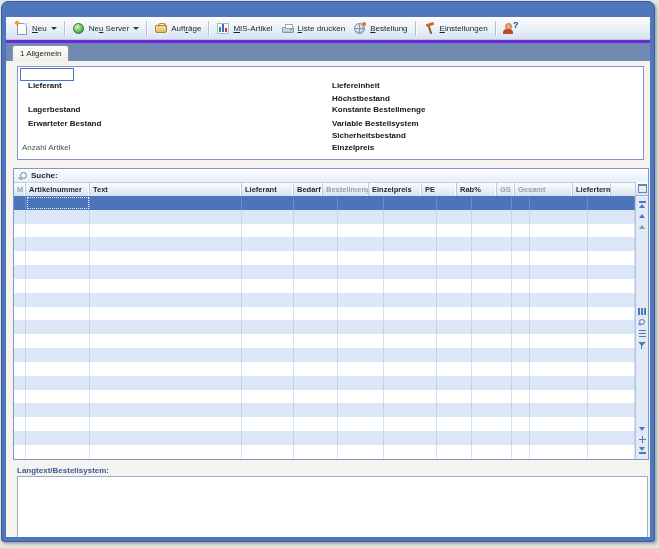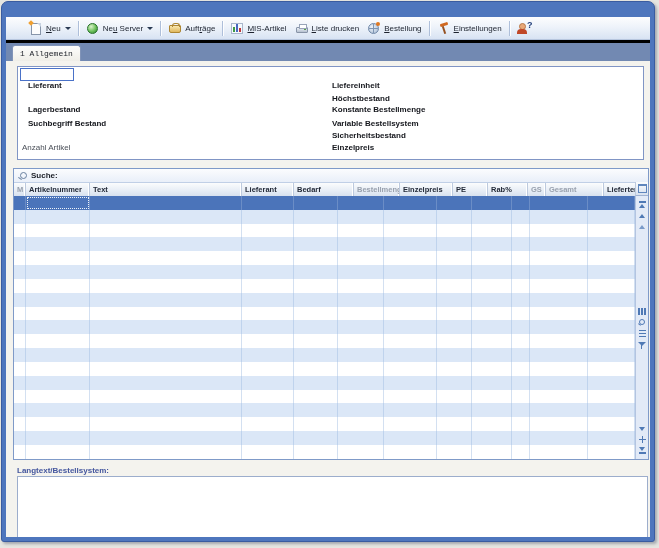--- a/index.html
+++ b/index.html
@@ -16,21 +16,21 @@
        text-shadow:0 1px 1px rgba(10,20,60,0.45);white-space:nowrap;}
   .tbtns{display:flex;gap:3px;align-items:center;}
   .tbtn{width:13px;height:11px;border-radius:2px;display:flex;align-items:center;justify-content:center;cursor:default;}
   .restoreglyph{width:6px;height:5px;border:1px solid #eef3fb;border-top-width:2px;background:transparent;
        box-shadow:2px -2px 0 -1px #eef3fb;}
   .closeglyph{color:#eef3fb;font-size:9px;font-weight:bold;line-height:9px;}
 
   .winbody{position:absolute;left:4px;right:4px;top:15px;bottom:4px;background:#f4f3ee;overflow:hidden;}
 
   
-  .toolbar{height:22px;display:flex;align-items:center;padding-left:19px;
+  .toolbar{height:22px;display:flex;align-items:center;padding-left:5px;
        background:linear-gradient(#fdfdfe,#eef3fa 45%,#d8e3f3);border-bottom:1px solid #b7c6de;}
   .tbbtn{display:flex;align-items:center;gap:3px;padding:1px 4px;font-size:8px;color:#1c222e;white-space:nowrap;border-radius:2px;}
   .tbbtn u{text-decoration:underline;}
   .tsep{width:1px;height:15px;background:#aebfda;box-shadow:1px 0 0 rgba(255,255,255,0.9);margin:0 3px;}
   .dd{width:0;height:0;border-left:3px solid transparent;border-right:3px solid transparent;border-top:3px solid #2a3a52;margin-left:1px;}
 
   .icn{position:relative;display:inline-block;width:14px;height:13px;}
   .pg{position:absolute;left:2px;top:1px;width:8px;height:10px;background:#fdfdfd;border:1px solid #8896aa;}
   .pg::before{content:'';position:absolute;left:-3px;top:-3px;width:4px;height:4px;background:#f0a030;transform:rotate(45deg);}
   .pg::after{content:'';position:absolute;right:-1px;top:-1px;width:0;height:0;border:2px solid;border-color:#c9d4e2 #c9d4e2 transparent transparent;}
@@ -55,21 +55,21 @@
   .glb b{position:absolute;right:-2px;top:-2px;width:4px;height:4px;border-radius:50%;background:#e07820;}
   .ham{position:absolute;left:2px;top:0;width:12px;height:13px;}
   .ham::before{content:'';position:absolute;left:1px;top:1px;width:8px;height:3px;background:#d06820;border-radius:1px;transform:rotate(-18deg);}
   .ham::after{content:'';position:absolute;left:4px;top:4px;width:2px;height:8px;background:#955122;transform:rotate(-18deg);}
   .hlp{position:absolute;left:0;top:0;width:16px;height:13px;}
   .hlp::before{content:'';position:absolute;left:2px;top:1px;width:5px;height:5px;border-radius:50%;background:#e8a878;border:1px solid #b87848;}
   .hlp::after{content:'';position:absolute;left:0px;top:7px;width:10px;height:5px;border-radius:4px 4px 0 0;background:#c04828;}
   .hlp b{position:absolute;right:0;top:-2px;font-size:9px;font-weight:bold;color:#24407c;}
 
   
-  .tabstrip{position:relative;height:18px;border-top:3px solid #000000;background:#7289b2;font-family:Liberation Mono, monospace;}
+  .tabstrip{position:relative;height:18px;border-top:3px solid #6d28d9;background:#7289b2;}
   .tab{position:absolute;left:6px;bottom:0;height:15px;padding:0 7px;font-size:8px;color:#22262e;
        background:linear-gradient(#fdfdfc,#efeee8);border:1px solid #8194b8;border-bottom:none;
        border-radius:3px 3px 0 0;display:flex;align-items:center;}
   .tabpage{position:relative;height:478px;background:#f4f3ee;}
 
   
   .groupbox{position:absolute;left:11px;top:5px;width:627px;height:94px;background:#fff;
        border:1px solid #8095c5;box-sizing:border-box;}
   .filterinput{position:absolute;left:2px;top:1px;width:48px;height:11px;border:1px solid #4a72c8;
        background:#fff;font-size:8px;padding:0 2px;outline:none;box-sizing:content-box;}
@@ -206,42 +206,42 @@
           <span>1 Allgemein</span>
         </div>
       </div>
 
       <div class="tabpage">
 
         <div class="groupbox">
           <input class="filterinput" type="text" value="" style="">
           <span class="flabel" style="left:10px;top:14px">Lieferant</span>
           <span class="flabel" style="left:10px;top:38px">Lagerbestand</span>
-          <span class="flabel" style="left:10px;top:52px">Suchbegriff Bestand</span>
+          <span class="flabel" style="left:10px;top:52px">Erwarteter Bestand</span>
           <span class="flabel dim" style="left:4px;top:76px">Anzahl Artikel</span>
 
           <span class="flabel" style="left:314px;top:14px">Liefereinheit</span>
           <span class="flabel" style="left:314px;top:27px">Höchstbestand</span>
           <span class="flabel" style="left:314px;top:38px">Konstante Bestellmenge</span>
           <span class="flabel" style="left:314px;top:52px">Variable Bestellsystem</span>
           <span class="flabel" style="left:314px;top:64px">Sicherheitsbestand</span>
           <span class="flabel" style="left:314px;top:76px">Einzelpreis</span>
         </div>
 
         <div class="gridwrap">
           <div class="searchbar">
             <span class="smag"></span>
             <span class="slabel">Suche:</span>
           </div>
           <div class="ghead">
               <div class="hcell hmut" style="width: 12px;">M</div>
               <div class="hcell" style="width: 64px;">Artikelnummer</div>
               <div class="hcell" style="width: 152px;">Text</div>
               <div class="hcell" style="width: 52px;">Lieferant</div>
-              <div class="hcell" style="width: 60px;">Bedarf</div>
+              <div class="hcell" style="width: 29px;">Bedarf</div>
               <div class="hcell hmut" style="width: 46px;">Bestellmenge</div>
               <div class="hcell" style="width: 53px;">Einzelpreis</div>
               <div class="hcell" style="width: 35px;">PE</div>
               <div class="hcell" style="width: 40px;">Rab%</div>
               <div class="hcell hmut" style="width: 18px;">GS</div>
               <div class="hcell hmut" style="width: 58px;">Gesamt</div>
               <div class="hcell" style="width: 38px;">Liefertermin</div>
             </div>
           <div class="hcorner">
             <span class="ccicon"></span>

